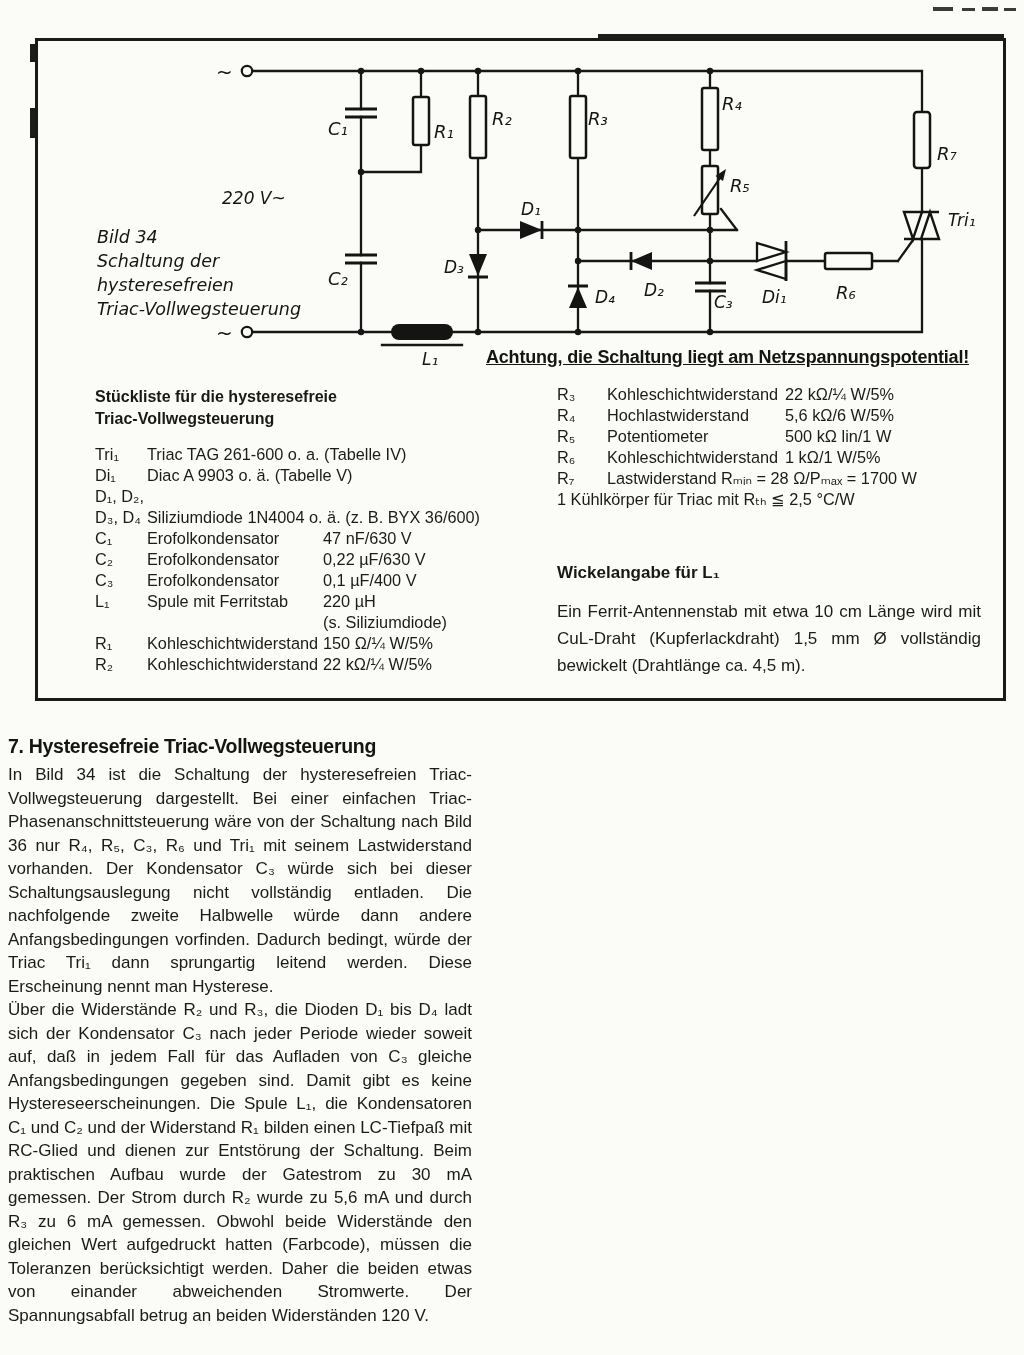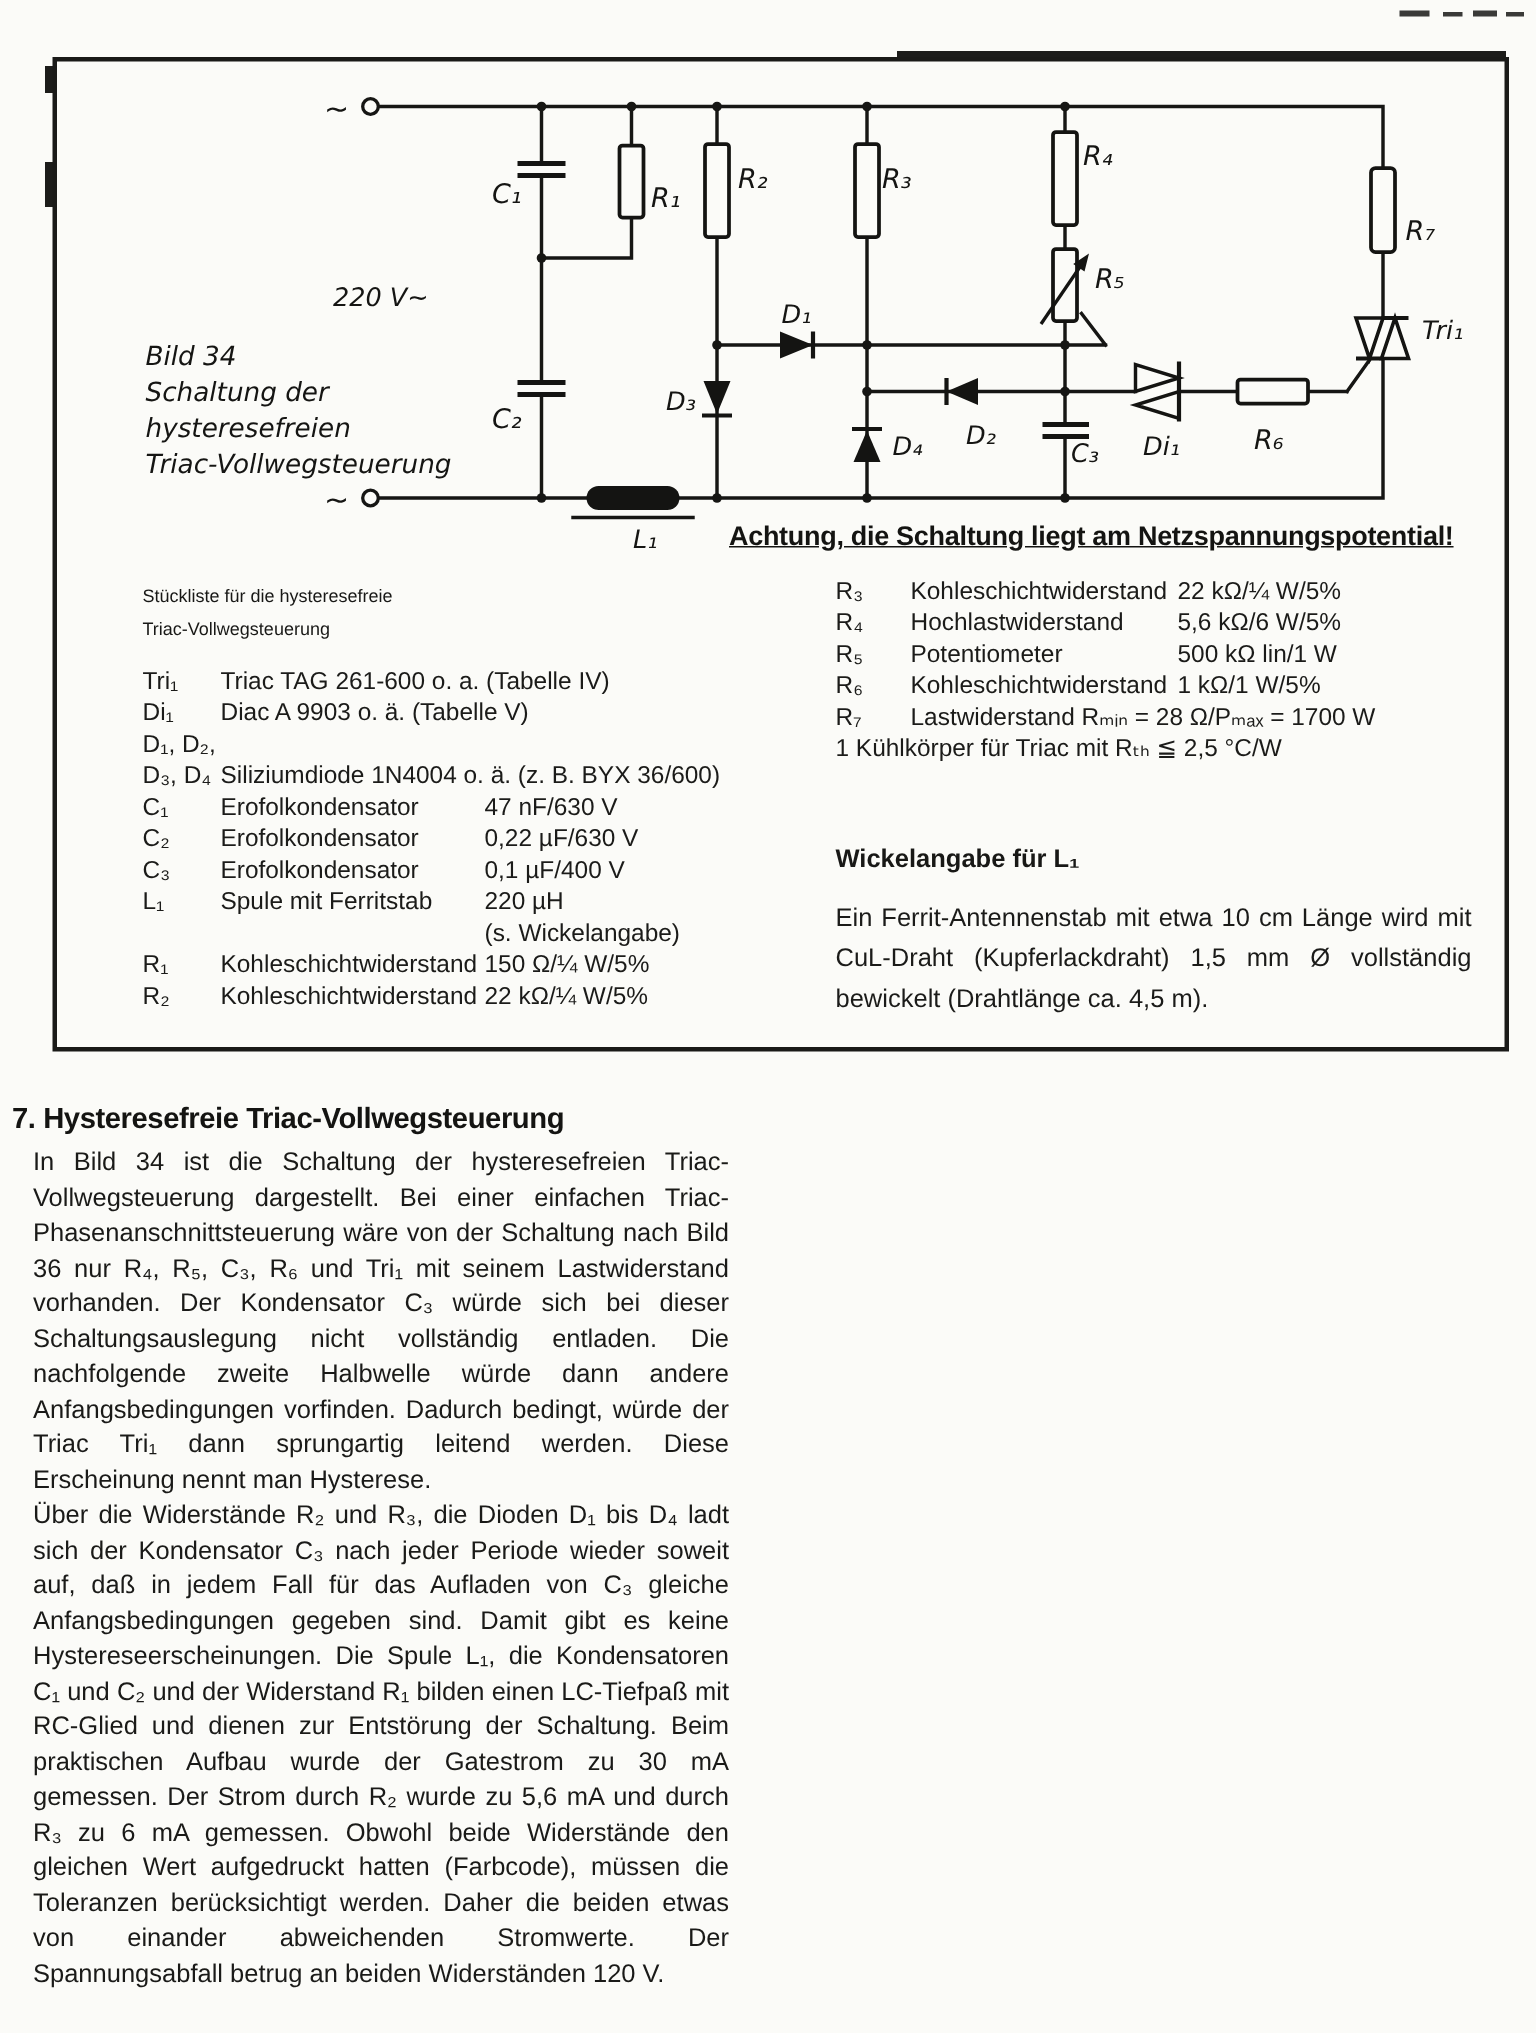--- a/index.html
+++ b/index.html
@@ -13,21 +13,21 @@
     position:absolute;left:35px;top:38px;width:965px;height:657px;
     border:3px solid #1a1a18;
   }
   .circuit-svg{position:absolute;left:-3px;top:-3px;width:968px;height:342px;}
   .warning{
     position:absolute;left:448px;top:306px;width:520px;
     font-size:18px;font-weight:bold;letter-spacing:-0.2px;white-space:nowrap;color:#141412;text-decoration:underline;
   }
   .parts-title{
     position:absolute;left:57px;top:345px;
-    font-size:12px;font-weight:normal;line-height:22px;color:#181816;
+    font-size:16px;font-weight:bold;line-height:22px;color:#181816;
   }
   .pgrid{position:absolute;display:grid;grid-template-columns:52px 176px 1fr;
     font-size:16.3px;line-height:21px;color:#1b1b19;}
   .pgrid span{white-space:nowrap;}
   .grid-left{left:57px;top:403px;width:446px;}
   .grid-right{left:519px;top:343px;width:436px;grid-template-columns:50px 178px 1fr;}
   .pnote{grid-column:2 / span 2;}
   .pfooter{grid-column:1 / span 3;}
   .winding-title{
     position:absolute;left:519px;top:522px;
@@ -36,21 +36,21 @@
   .winding-body{
     position:absolute;left:519px;top:557px;width:424px;
     font-size:17px;line-height:27px;text-align:justify;color:#1b1b19;
   }
   .article-heading{
     position:absolute;left:8px;top:735px;
     font-size:19.5px;font-weight:bold;letter-spacing:-0.3px;white-space:nowrap;color:#141412;
   }
   .article-body{
     position:absolute;left:8px;top:763px;width:464px;
-    font-size:17px;line-height:23.5px;text-align:justify;color:#1a1a18;margin-left:14px;
+    font-size:17px;line-height:23.5px;text-align:justify;color:#1a1a18;
   }
   .article-body p{margin:0;}
   .artifact{position:absolute;background:#1c1c1a;}
   svg text{font-family:"DejaVu Sans","Liberation Sans",sans-serif;font-style:italic;fill:#151513;}
 </style>
 </head>
 <body>
 
 <div>
   <div class="artifact" style="left:598px;top:34px;width:406px;height:5px;"></div>
@@ -191,21 +191,21 @@
       <span>Erofolkondensator</span>
       <span>0,22 µF/630 V</span>
     <span>C₃</span>
       <span>Erofolkondensator</span>
       <span>0,1 µF/400 V</span>
     <span>L₁</span>
       <span>Spule mit Ferritstab</span>
       <span>220 µH</span>
     <span></span>
       <span></span>
-      <span>(s. Wickelangabe)</span>
+      <span>(s. Siliziumdiode)</span>
     <span>R₁</span>
       <span>Kohleschichtwiderstand</span>
       <span>150 Ω/¼ W/5%</span>
     <span>R₂</span>
       <span>Kohleschichtwiderstand</span>
       <span>22 kΩ/¼ W/5%</span>
   </div>
 
   <div class="pgrid grid-right">
     <span>R₃</span>

